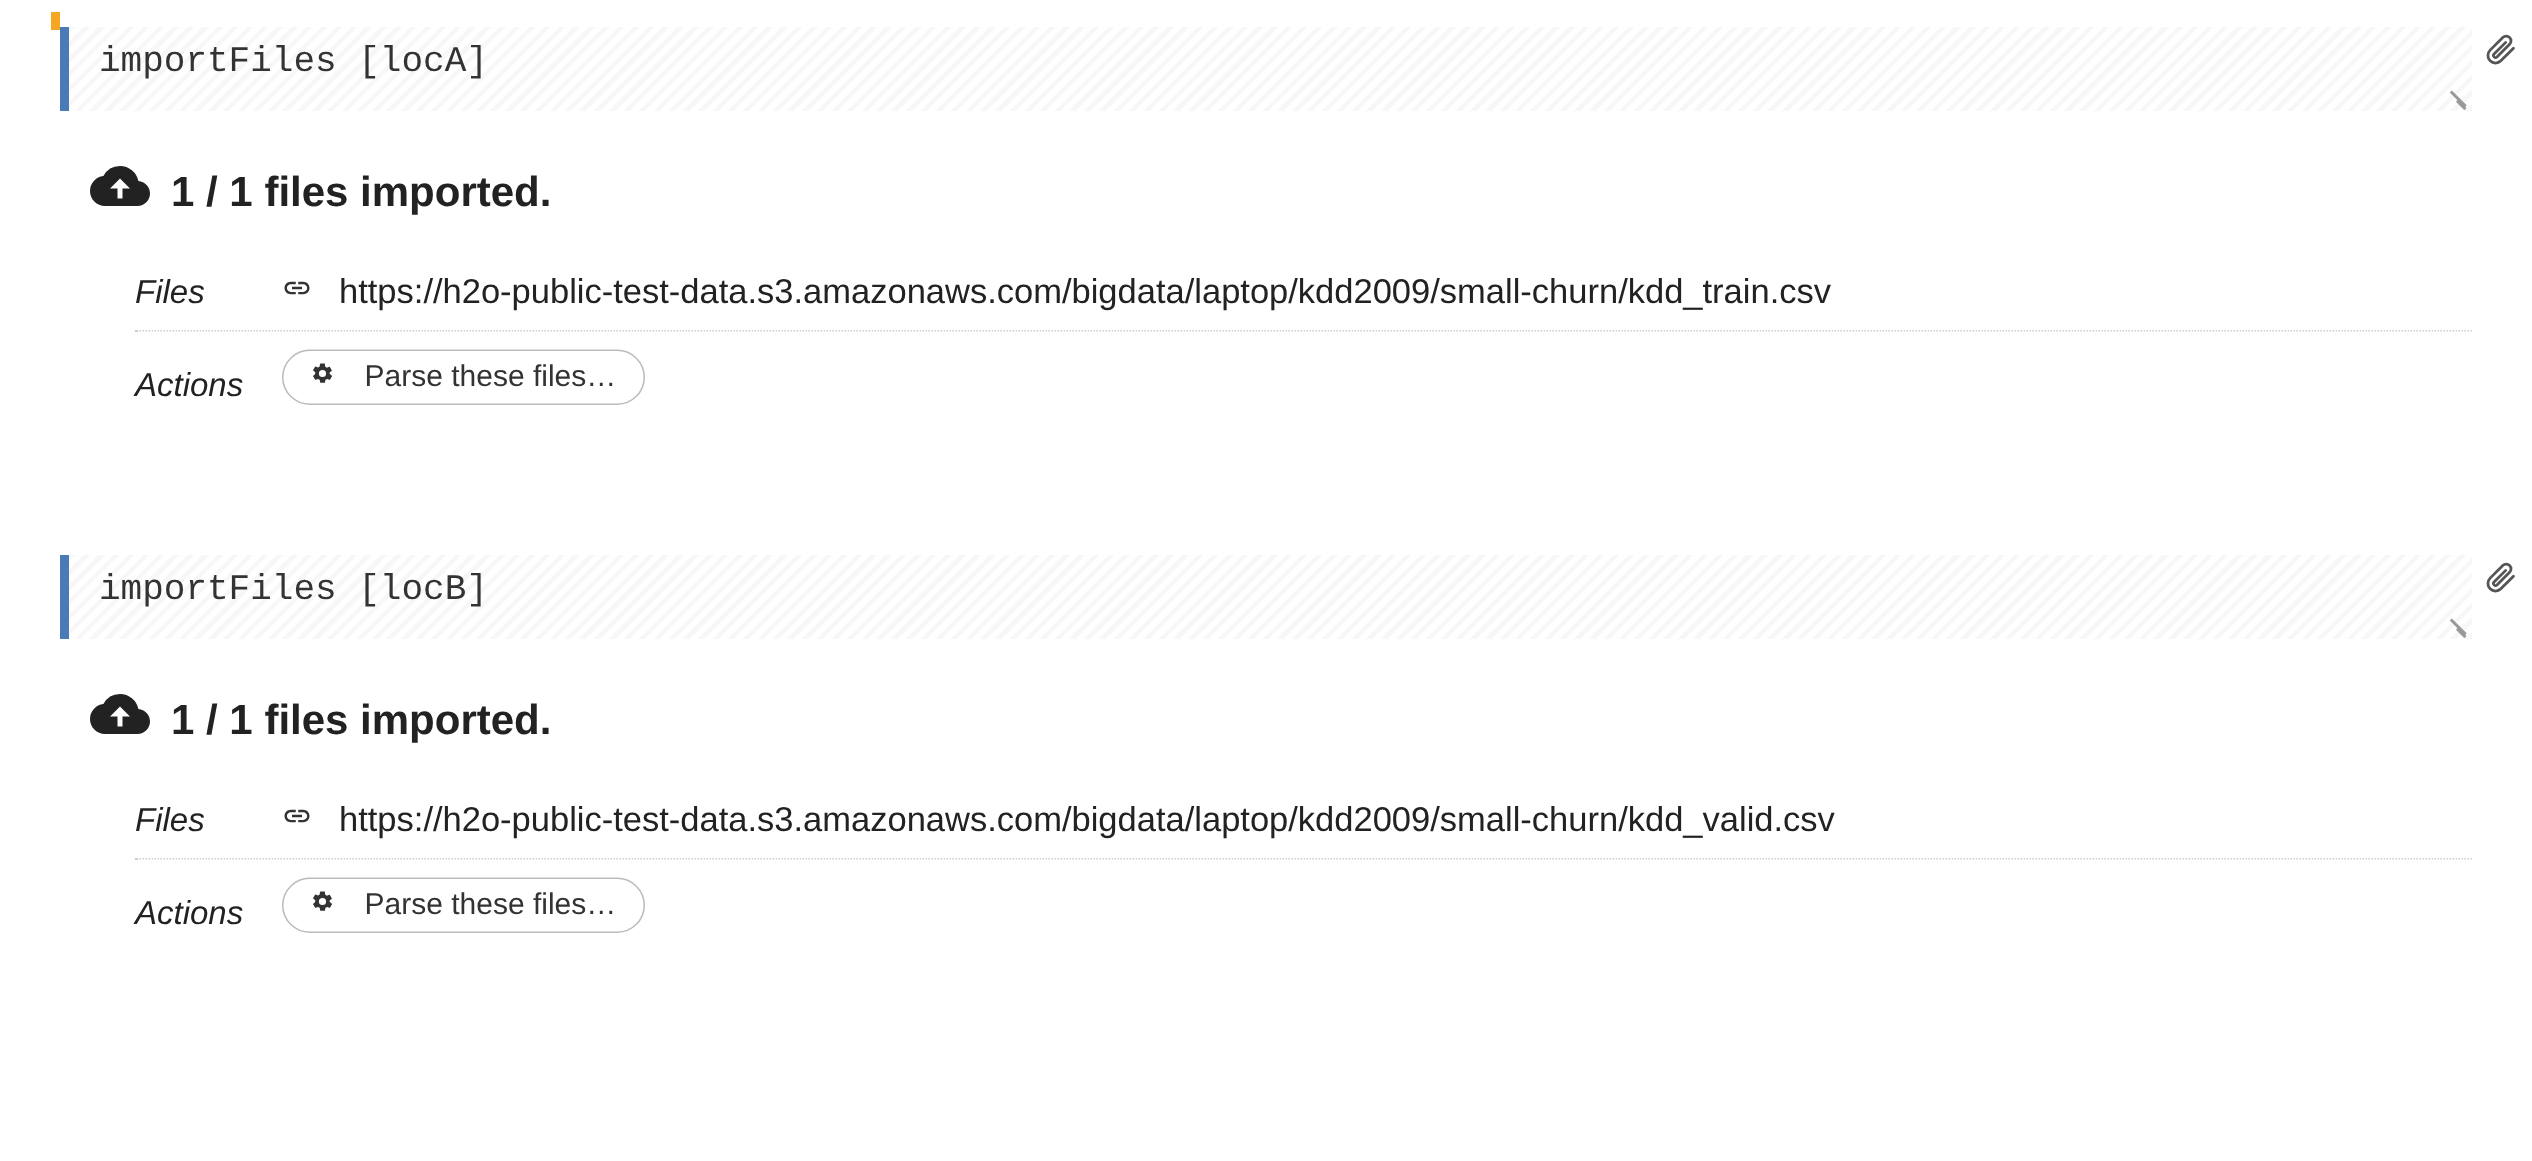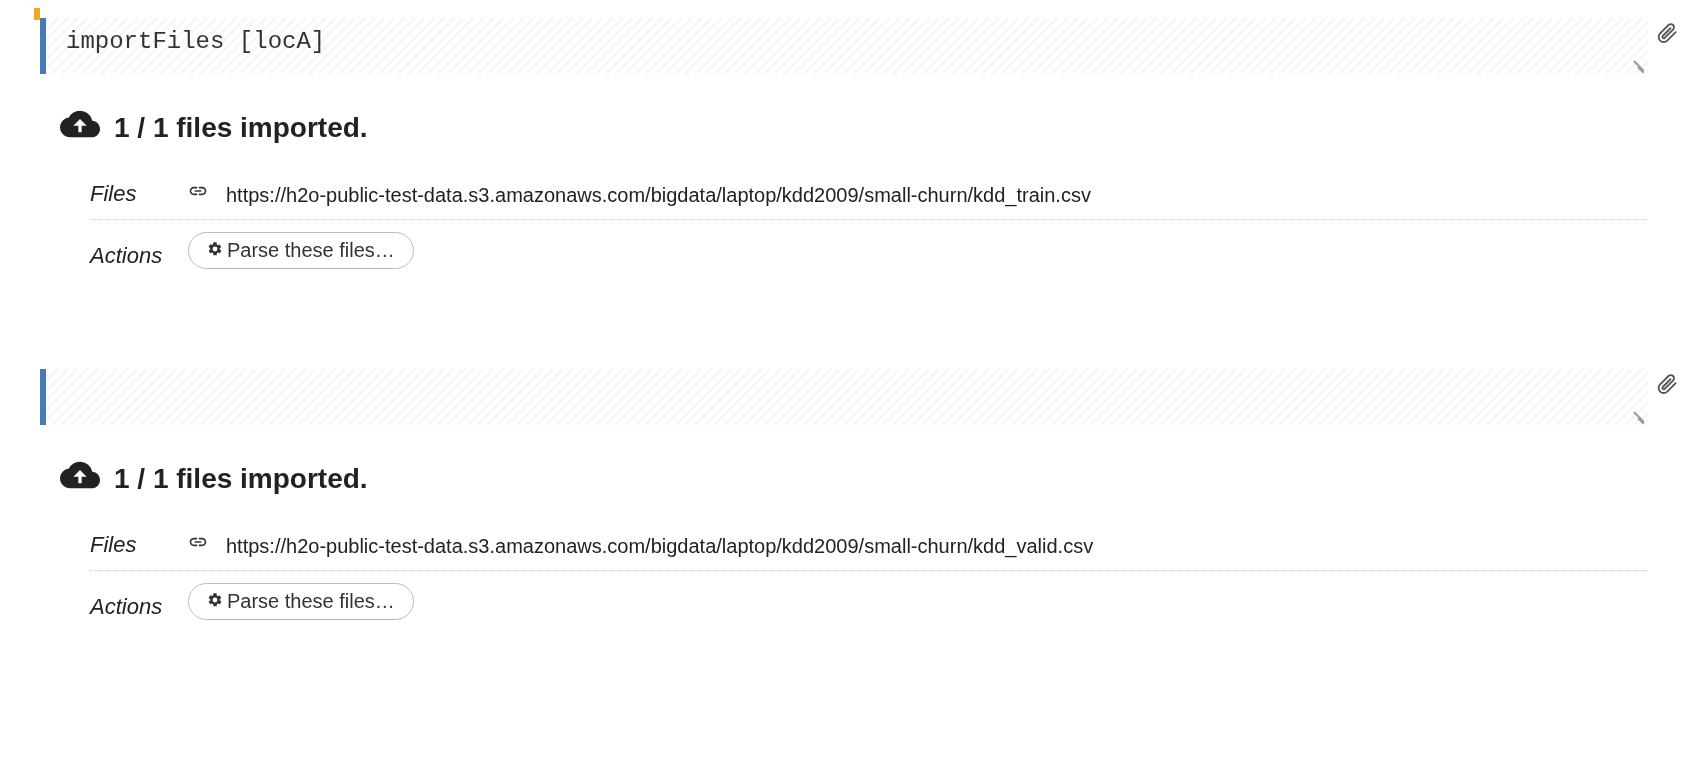--- a/index.html
+++ b/index.html
@@ -96,26 +96,26 @@
     width: 80px;
     flex-shrink: 0;
     font-weight: 500;
   }
   .link-icon {
     color: #333;
     flex-shrink: 0;
   }
   .file-url {
     color: #222;
-    font-size: 20px;
+    font-size: 23px;
   }
   .action-btn {
     display: inline-flex;
     align-items: center;
-    gap: 4px;
+    gap: 20px;
     border: 1px solid #bbb;
     border-radius: 20px;
     padding: 6px 18px;
     font-size: 20px;
     color: #333;
     background: #fff;
     cursor: pointer;
     font-family: inherit;
   }
   .gap-block { height: 30px; }
@@ -165,20 +165,21 @@
         <span>Parse these files…</span>
       </button>
     </div>
   </div>
 </div>
 
 <div class="gap-block"></div>
 
 <div class="cell-input-wrap">
   <div class="cell-input">
+    <span>importFiles [locB]</span>
     <span class="resize-handle"></span>
   </div>
   <span class="clip-icon">
     <svg width="22" height="22" viewBox="0 0 24 24" fill="none" stroke="currentColor" stroke-width="2" stroke-linecap="round" stroke-linejoin="round">
         <path d="M21.44 11.05l-9.19 9.19a5.5 5.5 0 0 1-7.78-7.78l9.19-9.19a3.5 3.5 0 0 1 4.95 4.95l-9.19 9.19a1.5 1.5 0 0 1-2.12-2.12l8.49-8.49"></path>
       </svg>
   </span>
 </div>
 
 <div class="output">

